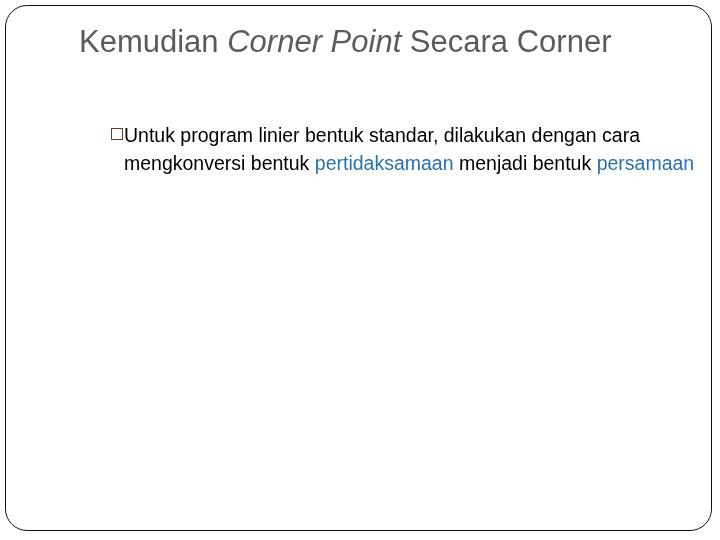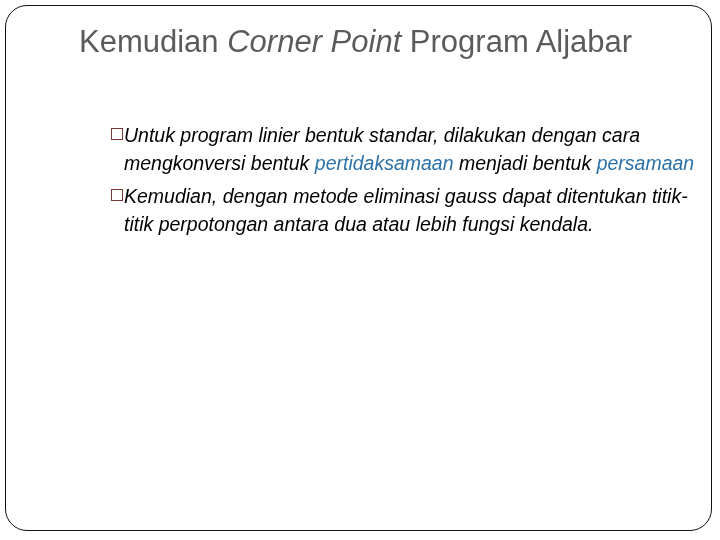--- a/index.html
+++ b/index.html
@@ -56,21 +56,20 @@
       left: 1px;
       top: 6px;
       width: 13px;
       height: 13px;
       border: 2px solid #b66a3e;
       box-sizing: border-box;
     }
     .l2-group {
       margin-top: 0px;
       padding-left: 31px;
-      font-style: italic;
     }
     .l2 {
       position: relative;
       padding-left: 13px;
       font-size: 19.5px;
       line-height: 28px;
       color: #000000;
       margin: 0 0 5px 0;
     }
     .l2 .bullet {
@@ -83,31 +82,27 @@
       box-sizing: border-box;
     }
     .blue { color: #2a72a8; }
     .ital { font-style: italic; }
   </style>
 </head>
 <body>
 
 <div class="slide-frame"></div>
 
-<h1 class="title"><span>Kemudian </span><em>Corner Point</em><span> Program Aljabar</span></h1>
+<h1 class="title"><span>Kemudian </span><em>Corner Point</em><span> Secara Corner</span></h1>
 
 <div class="content">
 
 
 
   <div class="l2-group">
     <div class="l2">
       <span class="bullet"></span>
       <span>Untuk program linier bentuk standar, dilakukan dengan cara mengkonversi bentuk </span><span class="blue">pertidaksamaan</span><span> menjadi bentuk </span><span class="blue">persamaan</span>
     </div>
 
-    <div class="l2">
-      <span class="bullet"></span>
-      <span>Kemudian, dengan metode eliminasi gauss dapat ditentukan titik-titik perpotongan antara dua atau lebih fungsi kendala.</span>
-    </div>
   </div>
 
 </div>
 
 </body></html>

